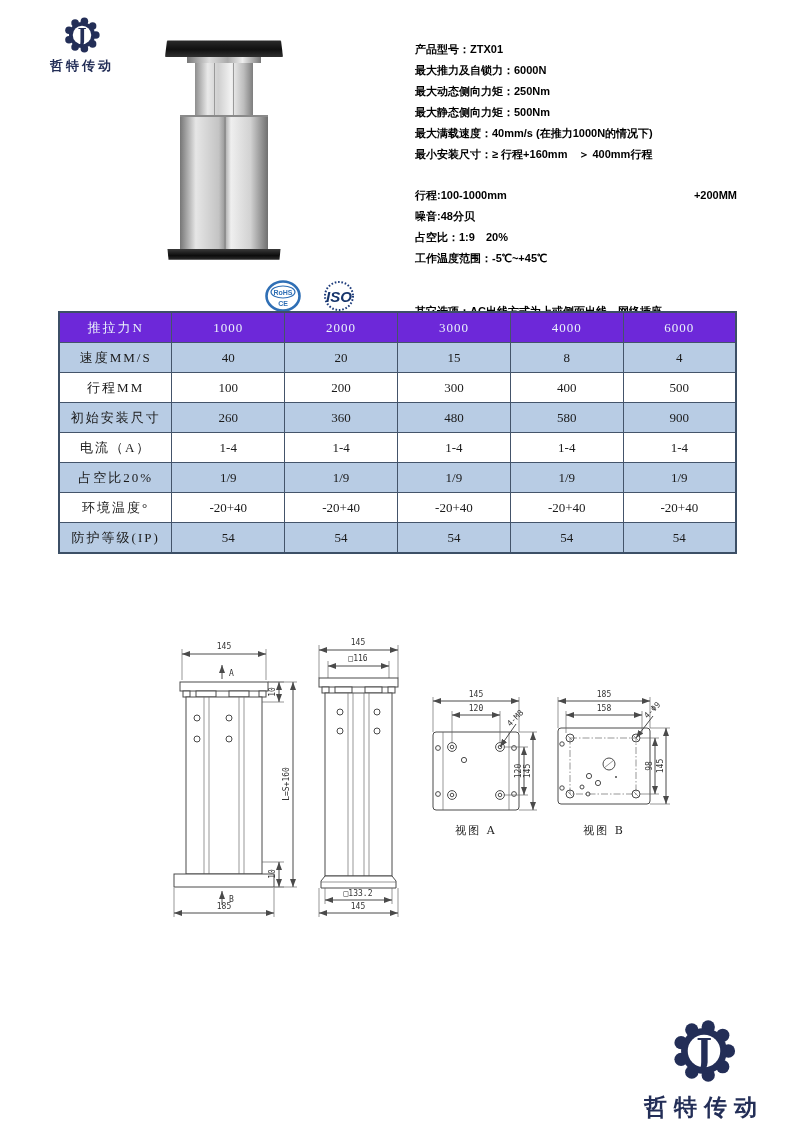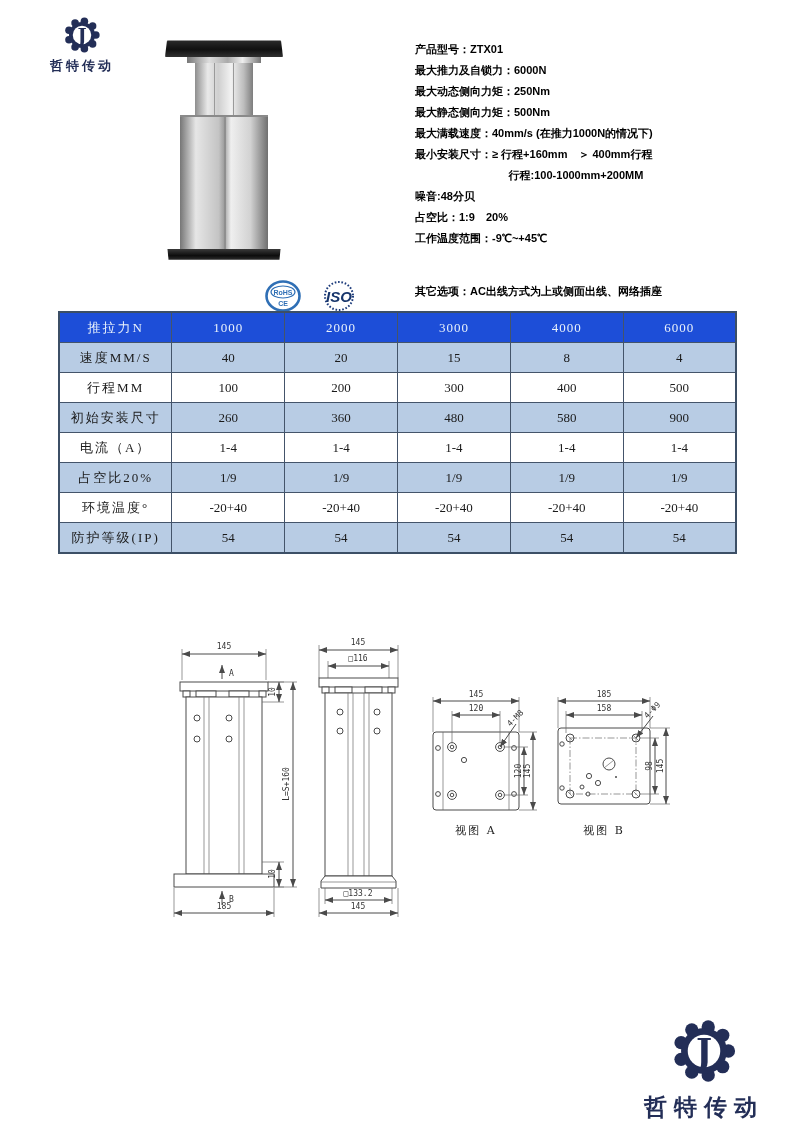--- a/index.html
+++ b/index.html
@@ -30,34 +30,34 @@
   .photo .body{width:88px;height:132px;position:relative;
                background:linear-gradient(90deg,#767676,#e6e6e6 18%,#c4c4c4 44%,#9f9f9f 50%,#efefef 58%,#d2d2d2 80%,#6f6f6f);
                border-top:2px solid #8a8a8a;}
   .photo .body:before{content:"";position:absolute;left:50%;top:0;bottom:0;width:2px;background:#8f8f8f;}
   .photo .base{width:112px;height:11px;background:linear-gradient(180deg,#3a3a3a,#0d0d0d 60%,#2c2c2c);
                transform:perspective(120px) rotateX(-12deg);}
 
   
   .specs{position:absolute;left:415px;top:41px;width:322px;color:#000;font-weight:bold;font-size:11px;}
   .spec-line{height:21px;line-height:17px;white-space:nowrap;}
-  .spec-line.split{display:flex;justify-content:center;}
+  .spec-line.split{display:flex;justify-content:space-between;margin-top:20px;}
   .options-line{margin-top:32px;height:21px;line-height:17px;white-space:nowrap;font-weight:bold;}
 
   
   .certs{position:absolute;left:265px;top:279px;display:flex;align-items:center;gap:18px;}
 
   
   .spec-table{position:absolute;left:58px;top:311px;width:679px;border-collapse:collapse;
               table-layout:fixed;font-size:13px;color:#1a1a1a;
               font-family:"Liberation Serif","DejaVu Serif",serif;}
   .spec-table th,.spec-table td{border:1px solid #44546a;height:29px;text-align:center;
               vertical-align:middle;padding:0;font-weight:normal;}
   .spec-table{border:2px solid #3c4f66;}
-  .spec-table thead th{background:#1d4ed8;color:#eaf2fb;letter-spacing:1px;}
+  .spec-table thead th{background:#6d28d9;color:#eaf2fb;letter-spacing:1px;}
   .spec-table tbody tr:nth-of-type(odd) td{background:#b8cce4;}
   .spec-table td.lbl,.spec-table th.lbl{letter-spacing:2px;}
 
   
   .drawing{position:absolute;}
   .d-front{left:166px;top:636px;}
   .d-side {left:311px;top:636px;}
   .d-viewa{left:420px;top:688px;}
   .d-viewb{left:546px;top:688px;}
   .drawing svg{display:block;}
@@ -111,21 +111,21 @@
         <div class="spec-line">最小安装尺寸：≥ 行程+160mm　＞ 400mm行程</div>
       </div>
     <div class="spec-line split">
       <span>行程:100-1000mm</span>
       <span>+200MM</span>
     </div>
     <div>
 
     <div class="spec-line">噪音:48分贝</div>
         <div class="spec-line">占空比：1:9　20%</div>
-        <div class="spec-line">工作温度范围：-9℃~+45℃</div>
+        <div class="spec-line">工作温度范围：-5℃~+45℃</div>
       </div>
     <div class="options-line">其它选项：AC出线方式为上或侧面出线、网络插座</div>
   </div>
 
   <div class="certs">
     <svg width="36" height="34" viewBox="0 0 36 34">
       <ellipse cx="18" cy="17" rx="16.5" ry="14.5" fill="none" stroke="#2f6fb5" stroke-width="2.6"></ellipse>
       <ellipse cx="18" cy="13" rx="12" ry="6" fill="none" stroke="#2f6fb5" stroke-width="1.2"></ellipse>
       <text x="18" y="15.8" text-anchor="middle" font-size="7" font-weight="bold" font-family="'Liberation Sans',sans-serif" fill="#2f6fb5">RoHS</text>
       <text x="18" y="27" text-anchor="middle" font-size="7" font-weight="bold" font-family="'Liberation Sans',sans-serif" fill="#2f6fb5">CE</text>

